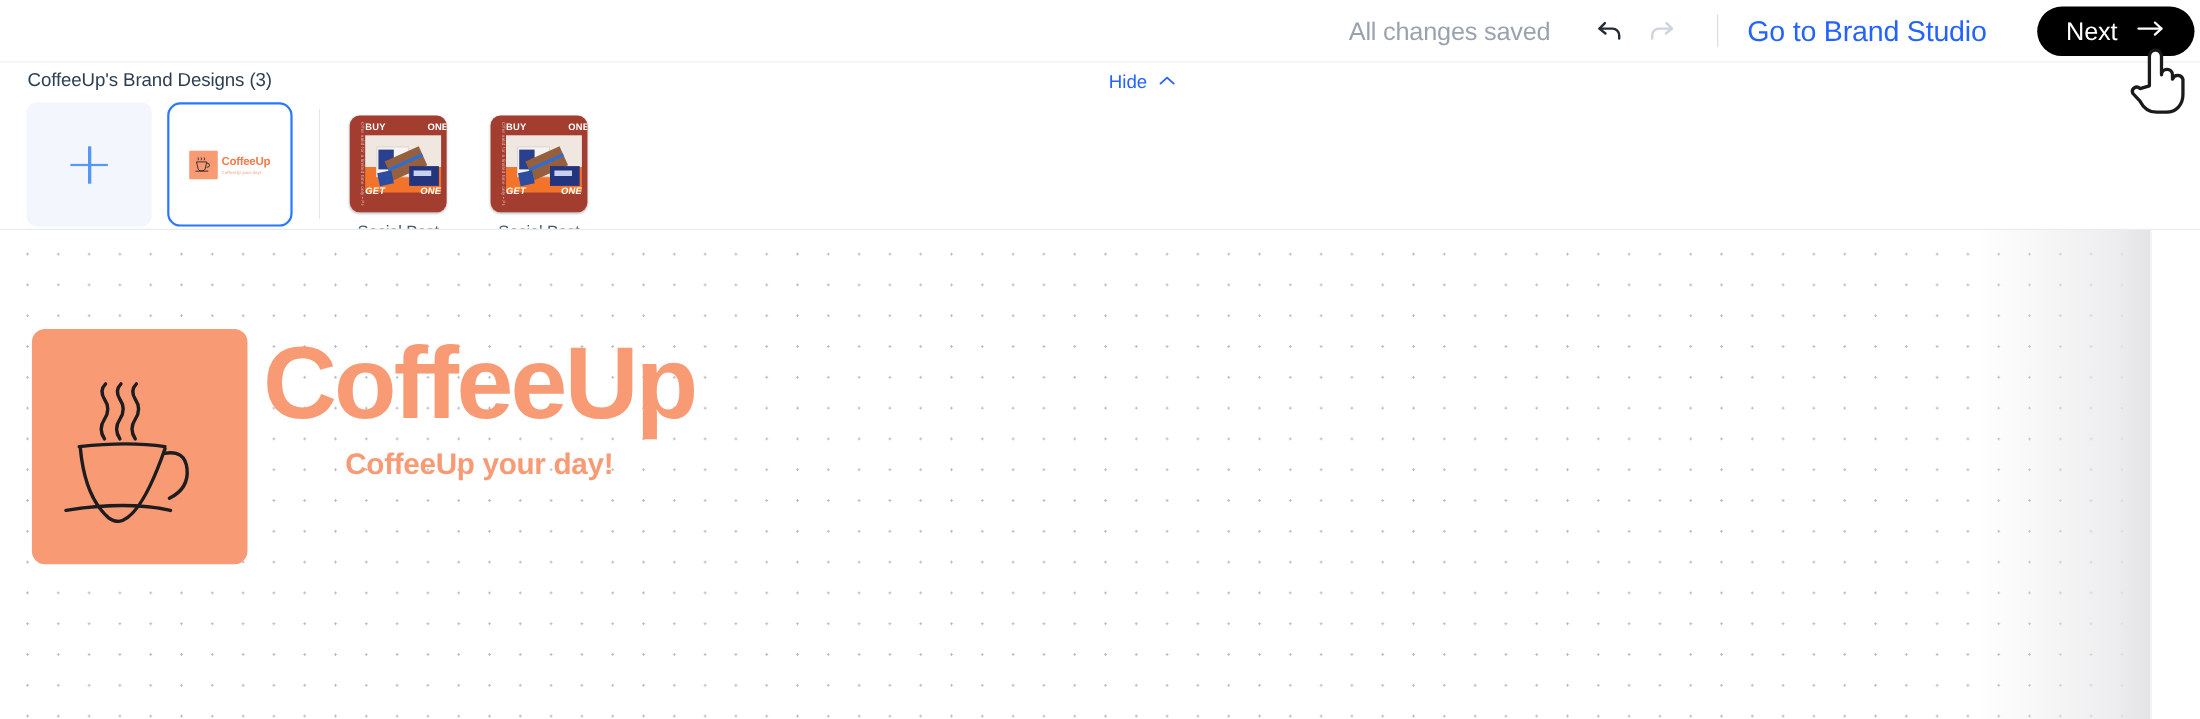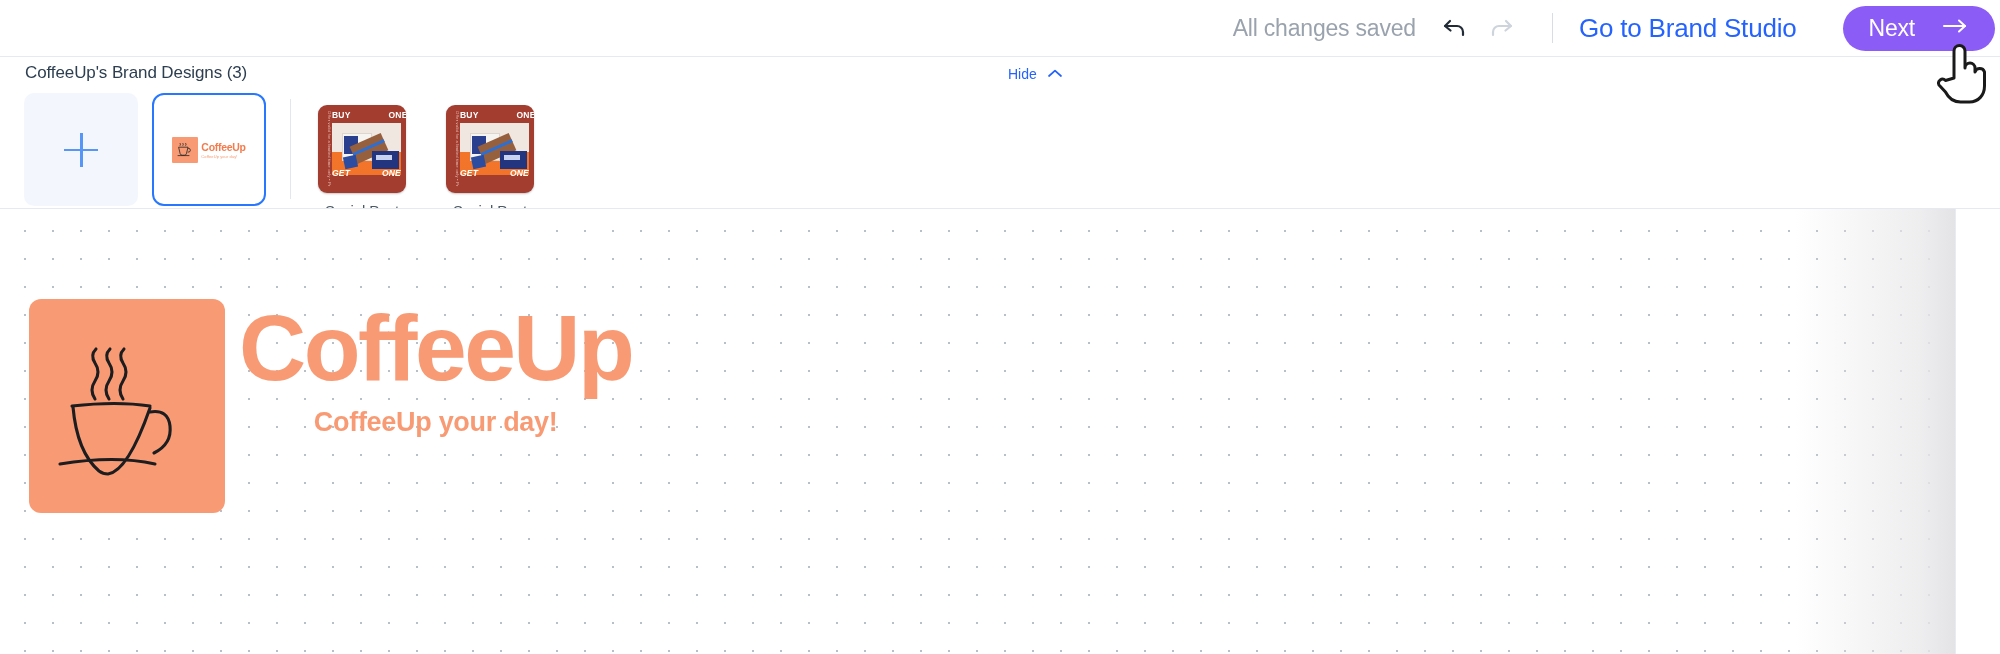--- a/index.html
+++ b/index.html
@@ -14,62 +14,62 @@
   .topbar {
     position: absolute; left: 0; top: 0;
     width: 2000px; height: 57px;
     background: #ffffff;
     border-bottom: 1px solid #e6eaf0;
     display: flex; align-items: center; justify-content: flex-end;
     padding-right: 5px;
   }
   .saved-status {
     font-size: 23px; color: #9aa3ad; letter-spacing: -0.2px;
-    margin-right: 16px;
+    margin-right: 32px;
   }
   .icon-btn {
     width: 46px; height: 46px;
     display: flex; align-items: center; justify-content: center;
     border-radius: 6px; cursor: pointer;
   }
   .icon-btn svg { display: block; }
   .divider-v {
     width: 1px; height: 30px; background: #d7dde5;
     margin: 0 26px 0 28px;
   }
   .brand-studio-link {
     font-size: 26px; color: #2563ff; letter-spacing: -0.2px;
     cursor: pointer; margin-right: 46px; white-space: nowrap;
   }
   .next-btn {
     height: 45px; min-width: 143px;
-    background: #8b5cf6; border-radius: 23px;
-    display: flex; align-items: center; justify-content: center;
-    gap: 26px; padding: 16px 26px; cursor: pointer;
+    background: #000000; border-radius: 23px;
+    display: flex; align-items: center; justify-content: center;
+    gap: 16px; padding: 16px 26px; cursor: pointer;
   }
   .next-btn-label { font-size: 23px; color: #ffffff; letter-spacing: -0.2px; }
 
   
   .designs-strip {
     position: absolute; left: 0; top: 57px;
     width: 2000px; height: 150px;
     background: #ffffff;
   }
   .strip-head {
     position: relative; width: 1812px; height: 36px;
   }
   .strip-title {
     position: absolute; left: 25px; top: 6px;
     font-size: 17px; color: #2c3e50; letter-spacing: -0.1px;
   }
   .hide-toggle {
     position: absolute; left: 1008px; top: 8px;
     display: flex; align-items: center; gap: 10px; cursor: pointer;
   }
-  .hide-label { font-size: 14px; color: #2563ff; }
+  .hide-label { font-size: 17px; color: #2563ff; }
 
   .thumbs-row {
     position: absolute; left: 0; top: 36px;
     display: flex; align-items: flex-start; padding-left: 24px;
   }
   .thumb-cell {
     display: flex; flex-direction: column; align-items: center;
     width: 114px; margin-right: 14px;
   }
   .add-card {

